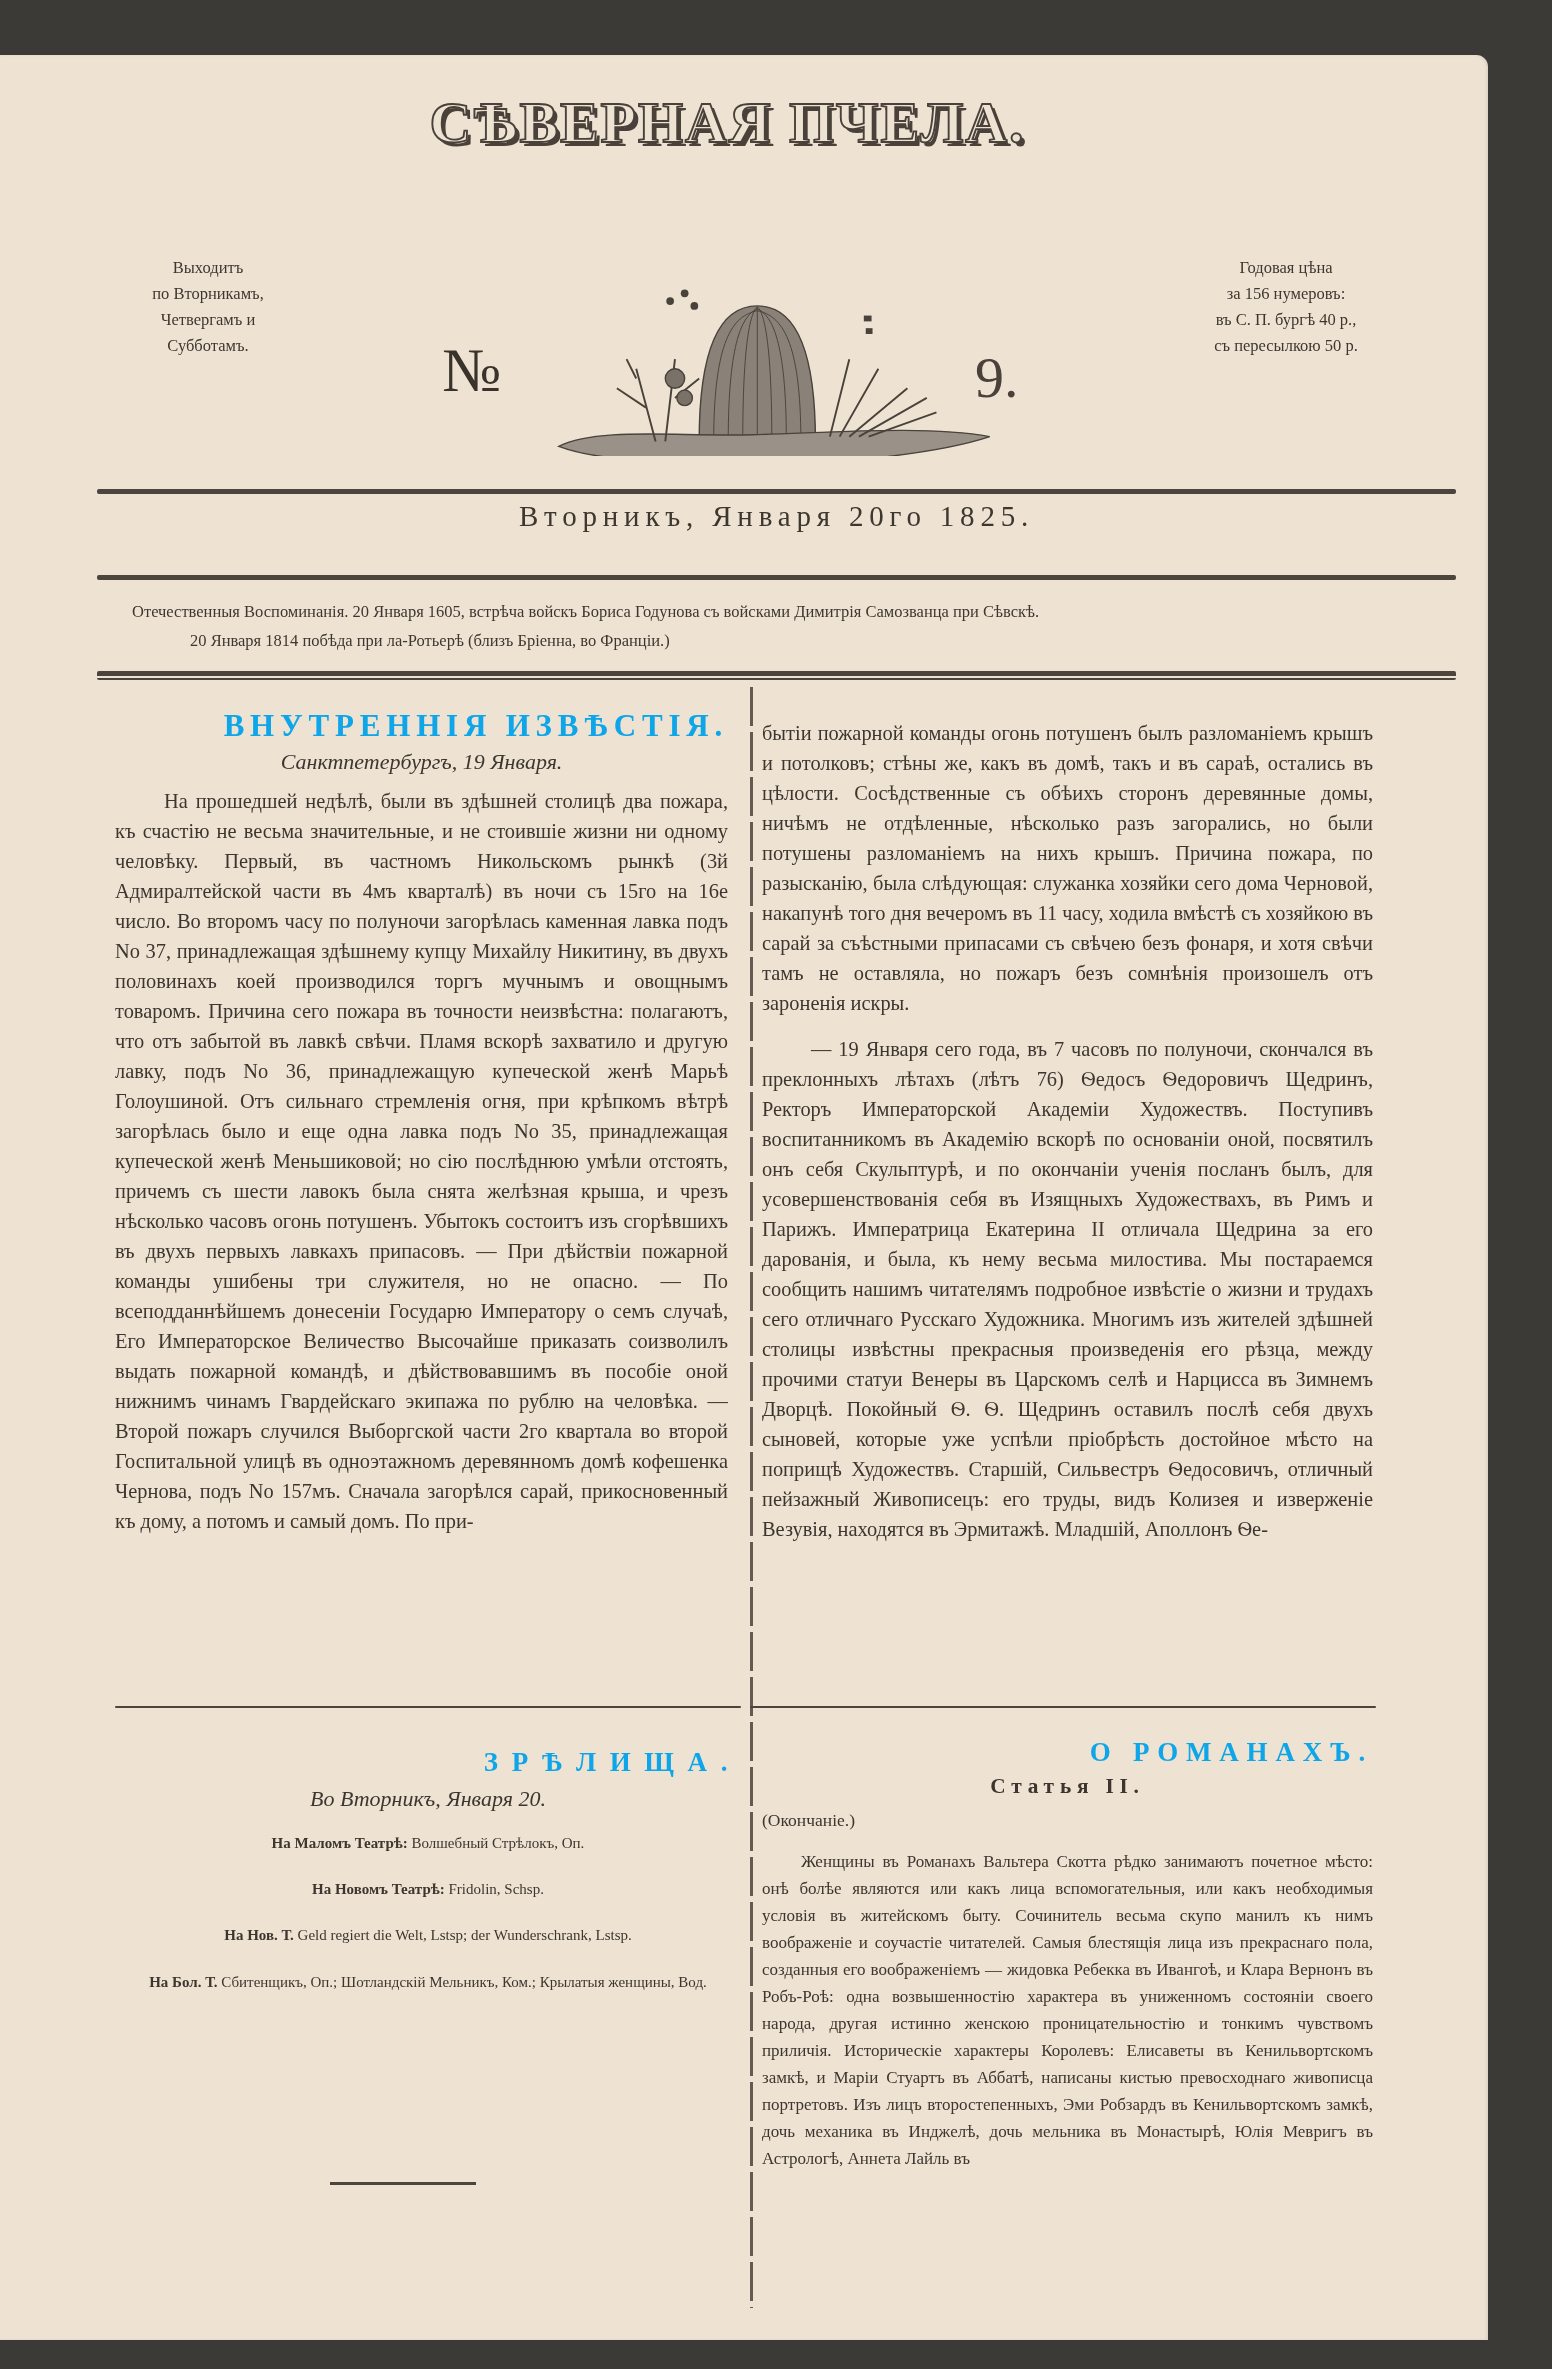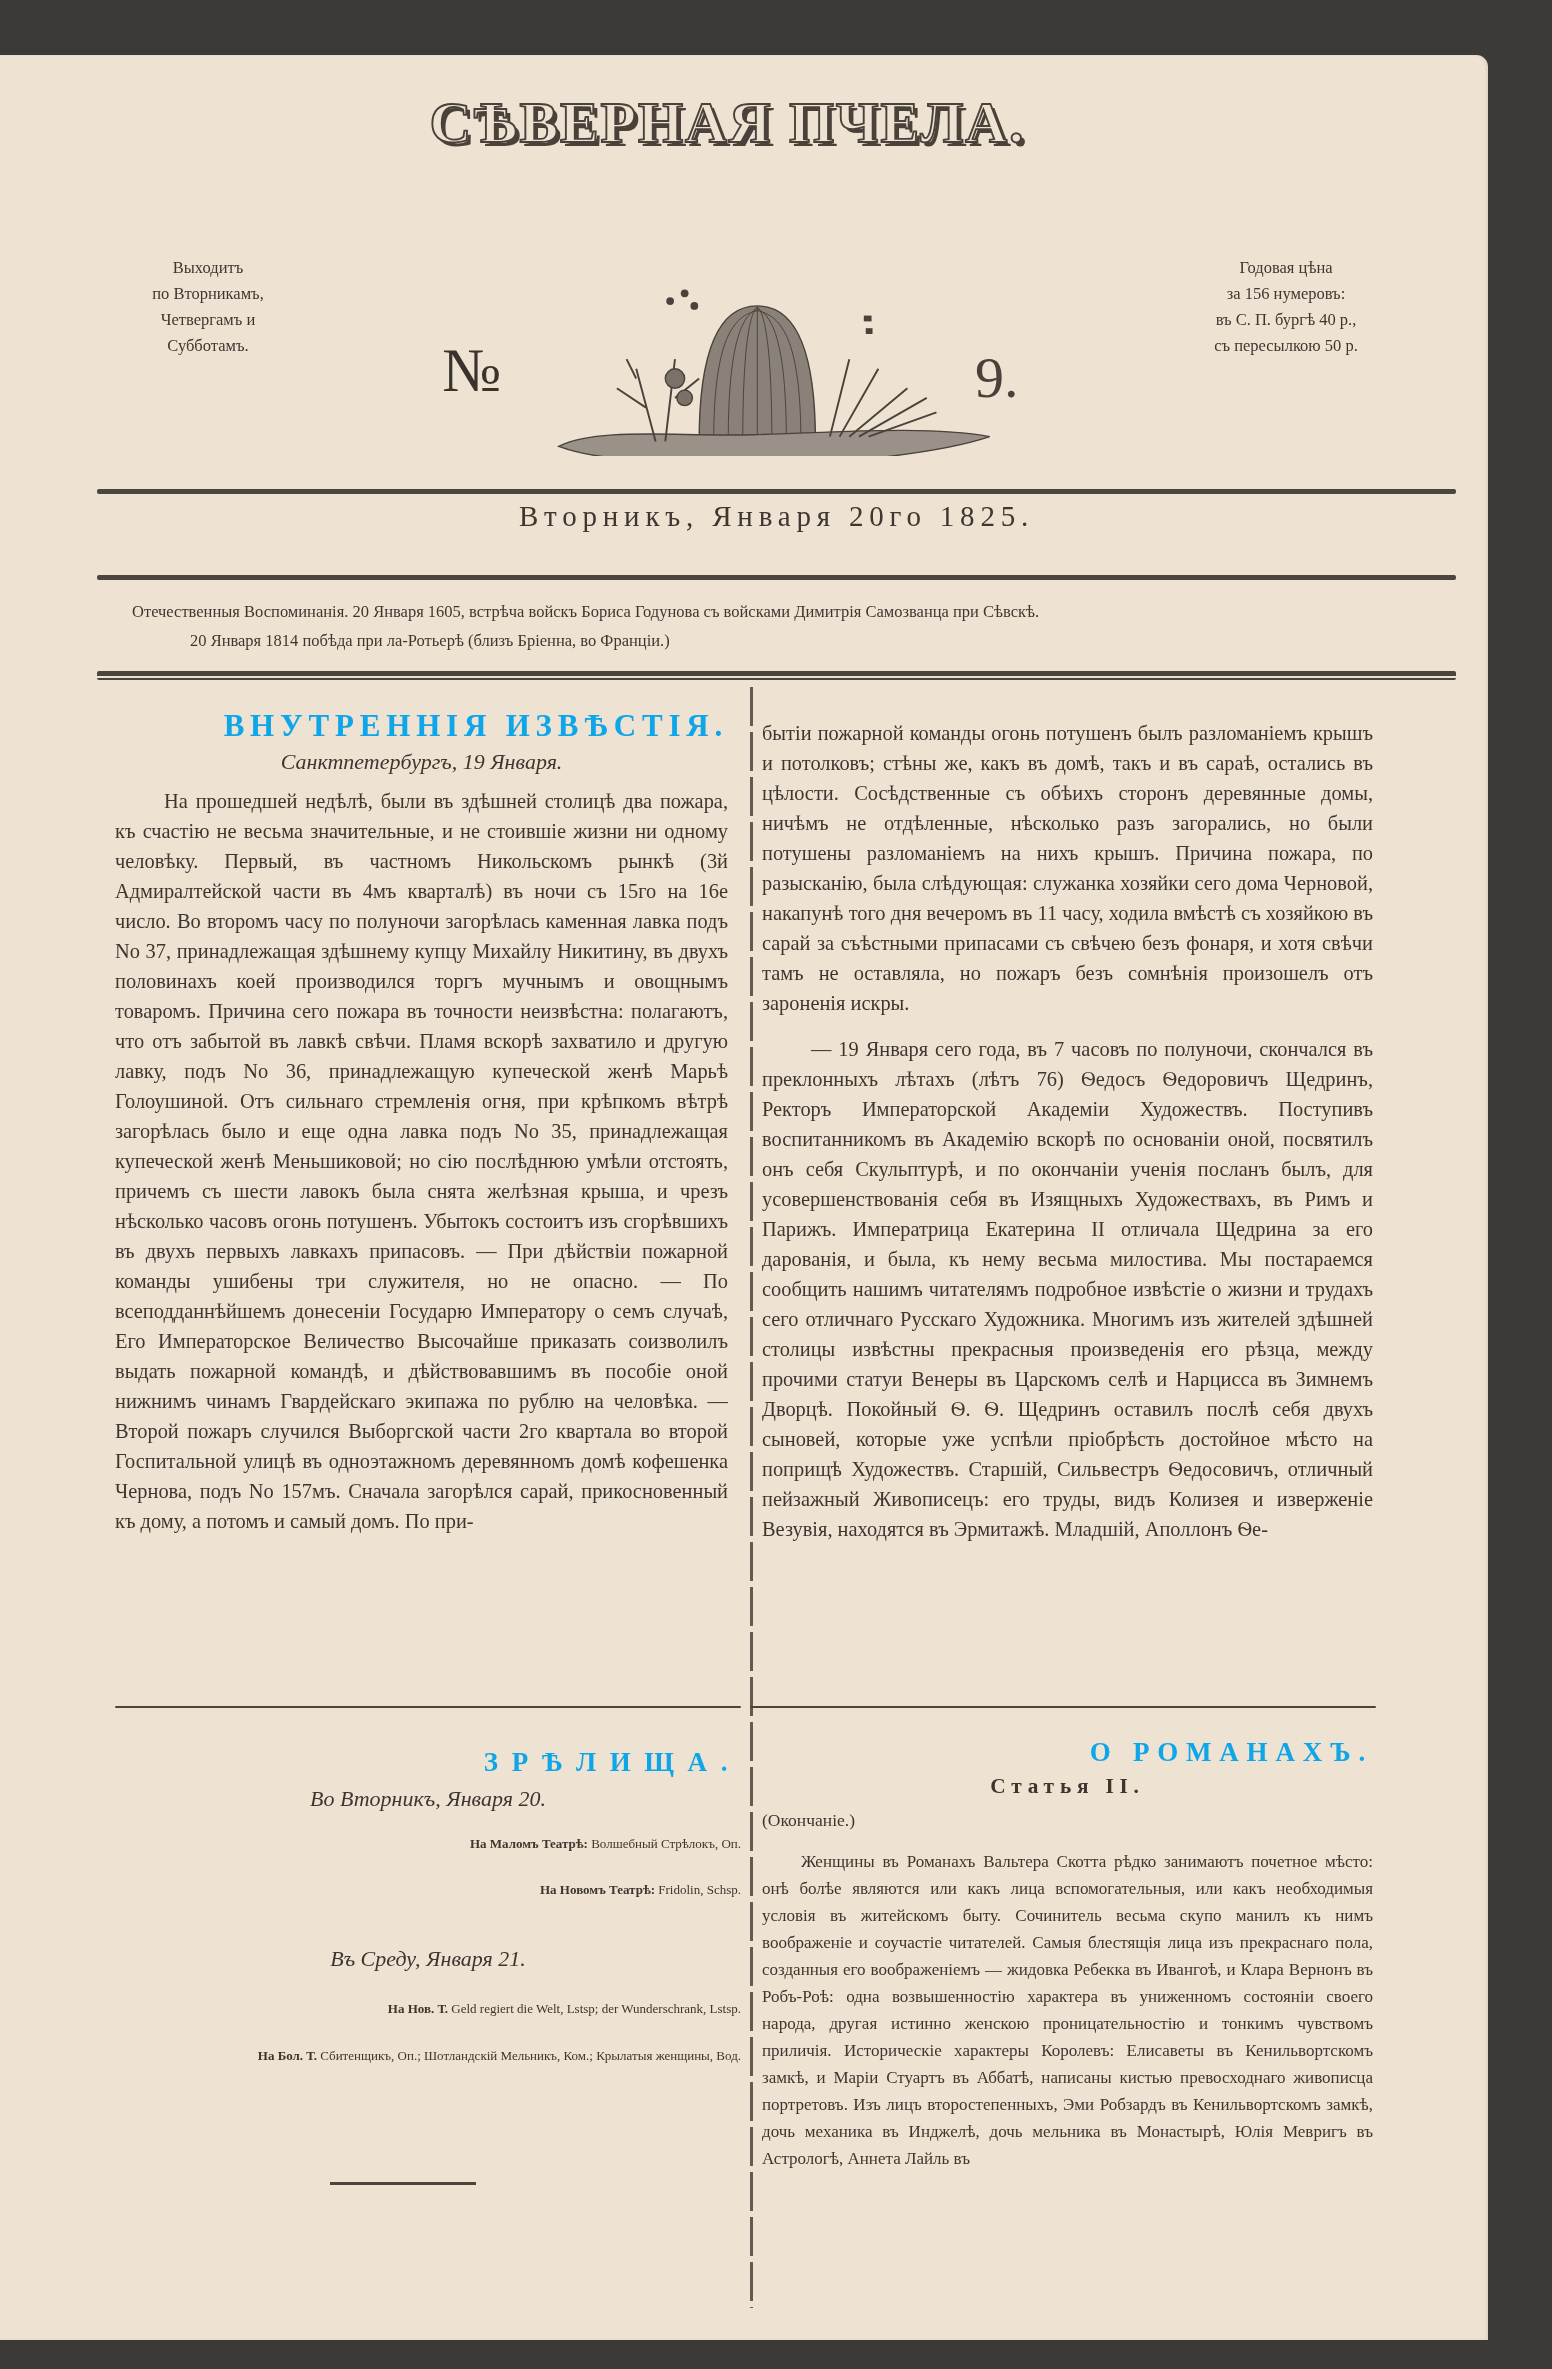--- a/index.html
+++ b/index.html
@@ -20,21 +20,21 @@
   .dateline{left:97px;top:500px;width:1359px;text-align:center;font-size:29px;letter-spacing:5.8px;color:#3e3730;}
   .memo{left:132px;top:597px;width:1339px;font-size:16.5px;line-height:29px;color:#3e3730;}
   .memo .l2{padding-left:58px;}
   .col{position:absolute;font-size:20.4px;line-height:30px;text-align:justify;color:#3d362f;}
   .col p{margin:0;text-indent:49px;}
   .col p.noindent{text-indent:0;}
   .sec-title{text-align:right;font-size:29px;letter-spacing:5.8px;font-weight:bold;color:#0ea5e9;margin:0;}
   .sec-sub{text-align:center;font-style:italic;font-size:22px;margin:5.8px 0 9.7px 0;}
   .vdivider{position:absolute;left:750px;top:687px;width:2.9px;height:1621px;
       background:repeating-linear-gradient(180deg,#4a433b 0 39px,transparent 39px 45px);opacity:.85;}
-  .theatre-row{font-size:13px;line-height:27px;margin:0 0 19.4px 0;text-align:right;}
+  .theatre-row{font-size:15px;line-height:27px;margin:0 0 19.4px 0;text-align:center;}
   .theatre-row b{font-weight:bold;}
   .short-rule{position:absolute;height:2.9px;background:#4b453e;}
   .novel .sec-title{font-size:27px;letter-spacing:7.8px;}
   .novel .sub2{text-align:center;font-size:21.3px;letter-spacing:5.8px;font-weight:bold;margin:3.9px 0 0 0;}
   .novel .sub3{text-align:left;font-size:17.5px;margin:3.9px 0 13.6px 0;}
   .novel p{font-size:17px;line-height:27px;text-indent:39px;}
   .hive{left:539px;top:272px;width:485px;height:184px;}
 </style>
 </head>
 <body>
@@ -100,21 +100,20 @@
   <p>На прошедшей недѣлѣ, были въ здѣшней столицѣ два пожара, къ счастію не весьма значительные, и не стоившіе жизни ни одному человѣку. Первый, въ частномъ Никольскомъ рынкѣ (3й Адмиралтейской части въ 4мъ кварталѣ) въ ночи съ 15го на 16е число. Во второмъ часу по полуночи загорѣлась каменная лавка подъ No 37, принадлежащая здѣшнему купцу Михайлу Никитину, въ двухъ половинахъ коей производился торгъ мучнымъ и овощнымъ товаромъ. Причина сего пожара въ точности неизвѣстна: полагаютъ, что отъ забытой въ лавкѣ свѣчи. Пламя вскорѣ захватило и другую лавку, подъ No 36, принадлежащую купеческой женѣ Марьѣ Голоушиной. Отъ сильнаго стремленія огня, при крѣпкомъ вѣтрѣ загорѣлась было и еще одна лавка подъ No 35, принадлежащая купеческой женѣ Меньшиковой; но сію послѣднюю умѣли отстоять, причемъ съ шести лавокъ была снята желѣзная крыша, и чрезъ нѣсколько часовъ огонь потушенъ. Убытокъ состоитъ изъ сгорѣвшихъ въ двухъ первыхъ лавкахъ припасовъ. — При дѣйствіи пожарной команды ушибены три служителя, но не опасно. — По всеподданнѣйшемъ донесеніи Государю Императору о семъ случаѣ, Его Императорское Величество Высочайше приказать соизволилъ выдать пожарной командѣ, и дѣйствовавшимъ въ пособіе оной нижнимъ чинамъ Гвардейскаго экипажа по рублю на человѣка. — Второй пожаръ случился Выборгской части 2го квартала во второй Госпитальной улицѣ въ одноэтажномъ деревянномъ домѣ кофешенка Чернова, подъ No 157мъ. Сначала загорѣлся сарай, прикосновенный къ дому, а потомъ и самый домъ. По при-</p>
 </div>
 
 <div class="rule thin" style="left:115px;top:1706px;width:626px;"></div>
 
 <div class="col" style="left:115px;top:1747px;width:626px;">
   <h2 class="sec-title" style="font-size:27px;letter-spacing:13.6px;margin-bottom:7px;">ЗРѢЛИЩА.</h2>
   <div class="sec-sub" style="margin-bottom:15.5px;">Во Вторникъ, Января 20.</div>
   <div class="theatre-row"><b>На Маломъ Театрѣ:</b> <span>Волшебный Стрѣлокъ, Оп.</span></div>
   <div class="theatre-row"><b>На Новомъ Театрѣ:</b> <span>Fridolin, Schsp.</span></div>
-  <div class="sec-sub" style="margin-top:41px;margin-bottom:21.3px;">Въ Среду, Января 21.</div>
   <div class="theatre-row"><b>На Нов. Т.</b> <span>Geld regiert die Welt, Lstsp; der Wunderschrank, Lstsp.</span></div>
   <div class="theatre-row" style="padding-left:68px;text-indent:-68px;"><b>На Бол. Т.</b> <span>Сбитенщикъ, Оп.; Шотландскій Мельникъ, Ком.; Крылатыя женщины, Вод.</span></div>
 </div>
 
 <div class="short-rule" style="left:330px;top:2182px;width:146px;"></div>
 
 <div class="col" style="left:762px;top:718px;width:611px;">
   <p class="noindent">бытіи пожарной команды огонь потушенъ былъ разломаніемъ крышъ и потолковъ; стѣны же, какъ въ домѣ, такъ и въ сараѣ, остались въ цѣлости. Сосѣдственные съ обѣихъ сторонъ деревянные домы, ничѣмъ не отдѣленные, нѣсколько разъ загорались, но были потушены разломаніемъ на нихъ крышъ. Причина пожара, по разысканію, была слѣдующая: служанка хозяйки сего дома Черновой, накапунѣ того дня вечеромъ въ 11 часу, ходила вмѣстѣ съ хозяйкою въ сарай за съѣстными припасами съ свѣчею безъ фонаря, и хотя свѣчи тамъ не оставляла, но пожаръ безъ сомнѣнія произошелъ отъ зароненія искры.</p>
   <p style="margin-top:15.5px;">— 19 Января сего года, въ 7 часовъ по полуночи, скончался въ преклонныхъ лѣтахъ (лѣтъ 76) Ѳедосъ Ѳедоровичъ Щедринъ, Ректоръ Императорской Академіи Художествъ. Поступивъ воспитанникомъ въ Академію вскорѣ по основаніи оной, посвятилъ онъ себя Скульптурѣ, и по окончаніи ученія посланъ былъ, для усовершенствованія себя въ Изящныхъ Художествахъ, въ Римъ и Парижъ. Императрица Екатерина II отличала Щедрина за его дарованія, и была, къ нему весьма милостива. Мы постараемся сообщить нашимъ читателямъ подробное извѣстіе о жизни и трудахъ сего отличнаго Русскаго Художника. Многимъ изъ жителей здѣшней столицы извѣстны прекрасныя произведенія его рѣзца, между прочими статуи Венеры въ Царскомъ селѣ и Нарцисса въ Зимнемъ Дворцѣ. Покойный Ѳ. Ѳ. Щедринъ оставилъ послѣ себя двухъ сыновей, которые уже успѣли пріобрѣсть достойное мѣсто на поприщѣ Художествъ. Старшій, Сильвестръ Ѳедосовичъ, отличный пейзажный Живописецъ: его труды, видъ Колизея и изверженіе Везувія, находятся въ Эрмитажѣ. Младшій, Аполлонъ Ѳе-</p>
 </div>

